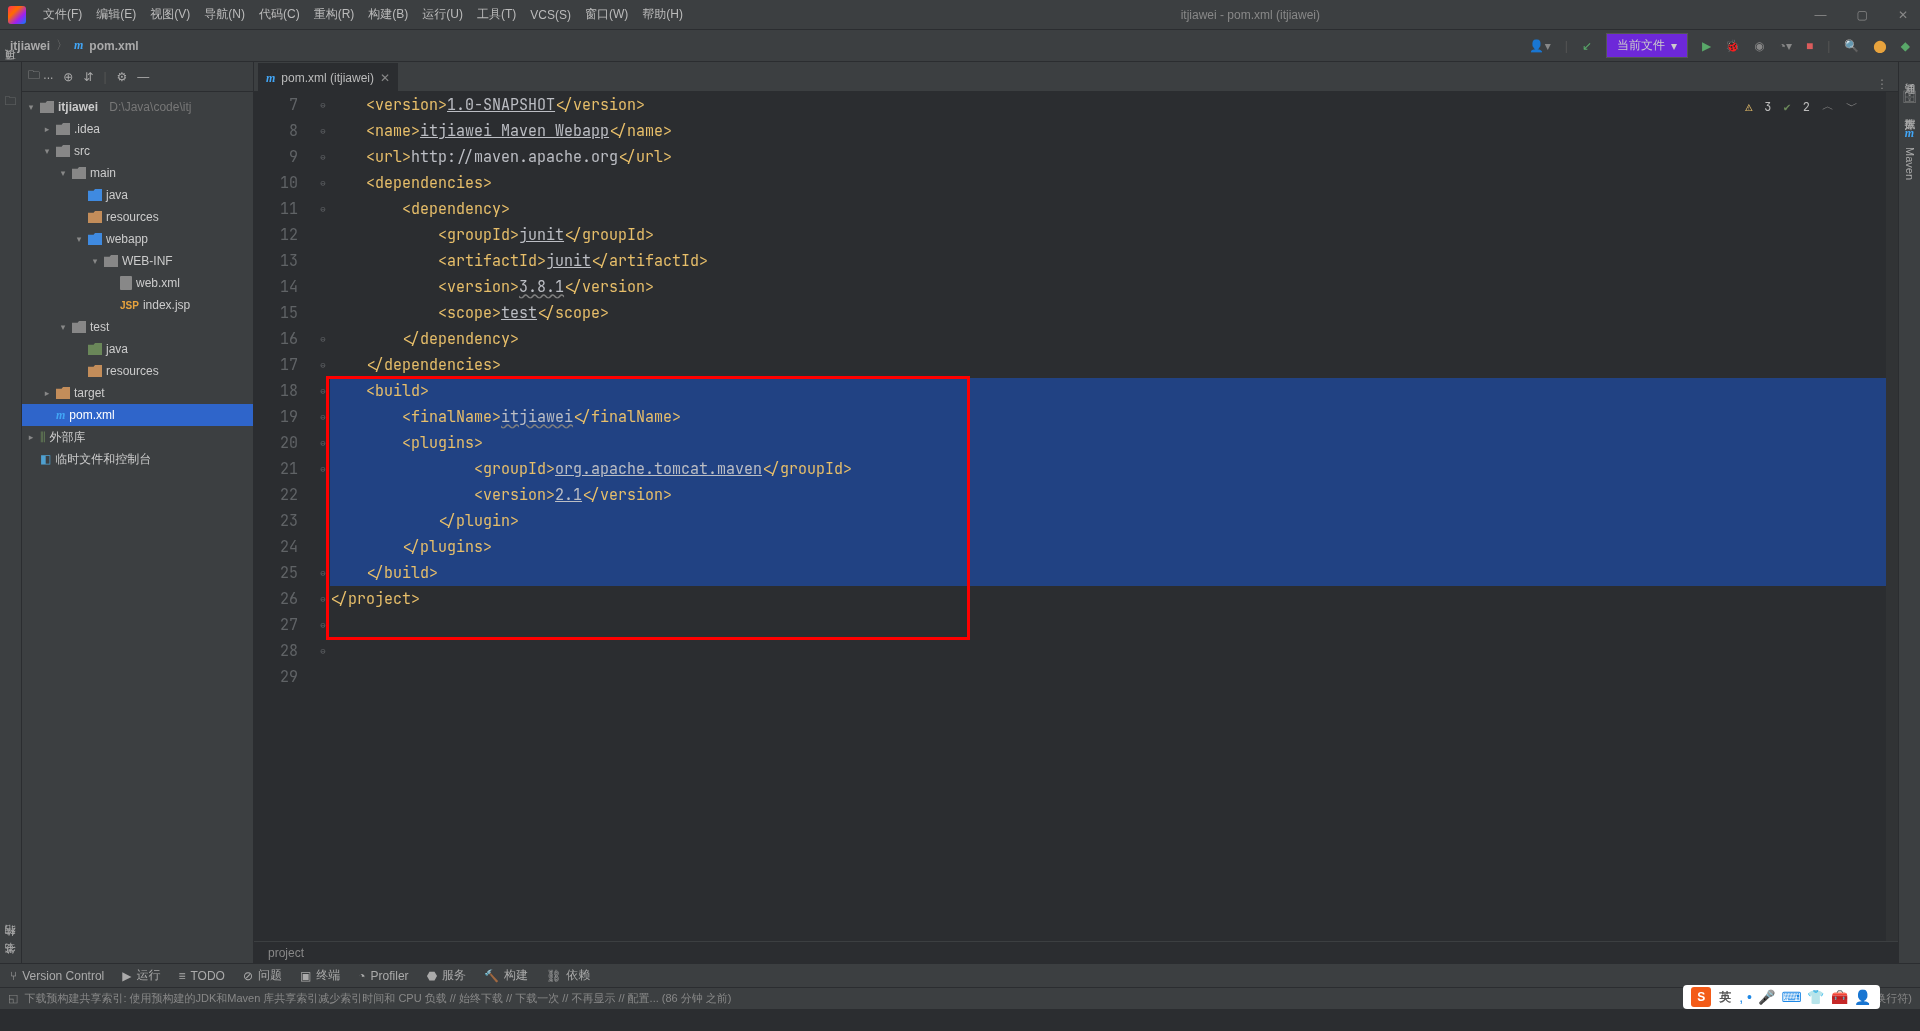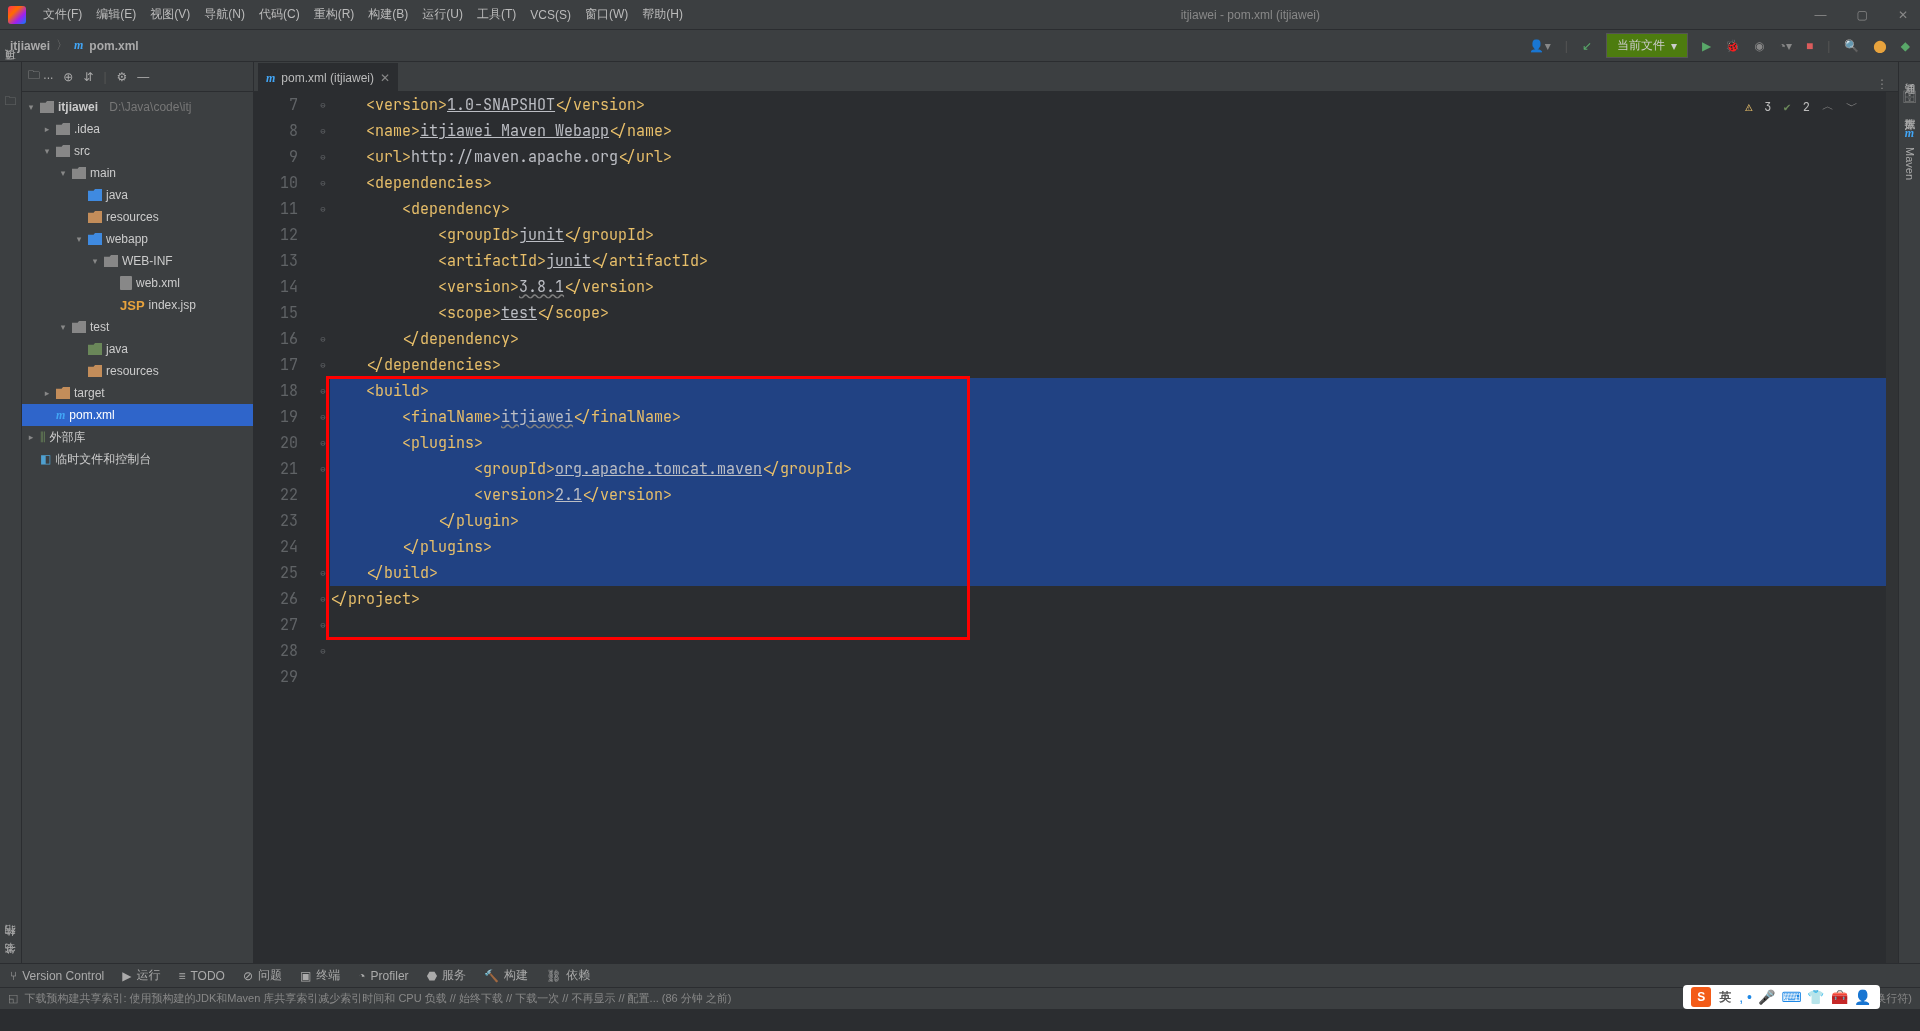--- a/index.html
+++ b/index.html
@@ -8,21 +8,21 @@
 .app-icon { width: 18px; height: 18px; background: linear-gradient(135deg,#fe315d,#ff6b00,#a020f0,#087cfa); border-radius: 3px; margin-right:10px;}
 .menu-item { color: #bbbbbb; padding: 4px 7px; cursor: pointer; }
 .titlebar-title { flex: 1; text-align: center; color: #888; }
 .win-controls { display: flex; gap: 22px; color: #888; margin-left: auto;}
 .win-btn { padding: 0 4px; cursor: pointer; }
 .navbar { height: 32px; background: #3c3f41; display:flex; align-items:center; border-bottom: 1px solid #2b2d30; padding: 0 10px;}
 .breadcrumb { display:flex; align-items:center; gap:6px;}
 .crumb { color:#aaaaaa; font-weight: bold;}
 .crumb-sep { color:#777;}
 .nav-right { margin-left:auto; display:flex; align-items:center; gap:14px;}
-.current-file-btn { background:#4d7c0f; padding:3px 10px; border:1px solid #555; color:#ccc; display:flex; align-items:center; gap:6px;}
+.current-file-btn { background:#6d28d9; padding:3px 10px; border:1px solid #555; color:#ccc; display:flex; align-items:center; gap:6px;}
 .icon-btn { cursor:pointer; color:#888; display:inline-flex; align-items:center; justify-content:center;}
 .icon-btn.green { color:#59a869;}
 .icon-btn.orange { color:#e8a33d;}
 .icon-btn.red{ color:#db5c5c;}
 .main-area { display:flex; height: calc(1031px - 30px - 32px - 24px - 22px - 22px);}
 .gutter-left { width: 22px; background:#3c3f41; border-right:1px solid #2b2d30; display:flex; flex-direction:column; align-items:center; padding-top:6px; gap:18px;}
 .gutter-left-label { writing-mode: vertical-rl; font-size:11px; color:#aaa; cursor:pointer; transform: rotate(180deg);}
 .gutter-left-label:first-child { margin-bottom: 6px;}
 .gutter-right { width: 22px; background:#3c3f41; border-left:1px solid #2b2d30; display:flex; flex-direction:column; align-items:center; padding-top:6px;}
 .gutter-right-label { writing-mode: vertical-rl; font-size:11px; color:#aaa; cursor:pointer; padding:6px 0;}
@@ -181,21 +181,21 @@
           <div class="folder-icon"></div>
           <span class="tree-label">WEB-INF</span>
         </div>
       <div class="tree-row" style="padding-left:84px">
           <span class="expander"></span>
           <div class="file-icon"></div>
           <span class="tree-label">web.xml</span>
         </div>
       <div class="tree-row" style="padding-left:84px">
           <span class="expander"></span>
-          <span style="color:#e8a33d;font-size:13px;font-weight:bold">JSP</span>
+          <span style="color:#e8a33d;font-size:10px;font-weight:bold">JSP</span>
           <span class="tree-label">index.jsp</span>
         </div>
       <div class="tree-row" style="padding-left:36px">
           <span class="expander">▾</span>
           <div class="folder-icon"></div>
           <span class="tree-label">test</span>
         </div>
       <div class="tree-row" style="padding-left:52px">
           <span class="expander"></span>
           <div class="folder-icon java"></div>
@@ -317,20 +317,23 @@
       <div class="editor-status">
         <span class="warn-triangle">⚠</span>
           <span>3</span>
         <span class="green-check">✔</span>
           <span>2</span>
         <span style="color:#888">︿</span>
         <span style="color:#888">﹀</span>
       </div>
       <div class="editor-scrollbar"></div>
     </div>
+    <div class="breadcrumb-editor">
+        <span>project</span>
+      </div>
   </div>
 
   <div class="gutter-right">
     <span class="gutter-right-label">通知</span>
     <span style="color:#888;margin-top:10px">🗄</span>
     <span class="gutter-right-label">数据库</span>
     <span class="maven-icon" style="margin-top:10px">m</span>
     <span class="gutter-right-label">Maven</span>
   </div>
 </div>

